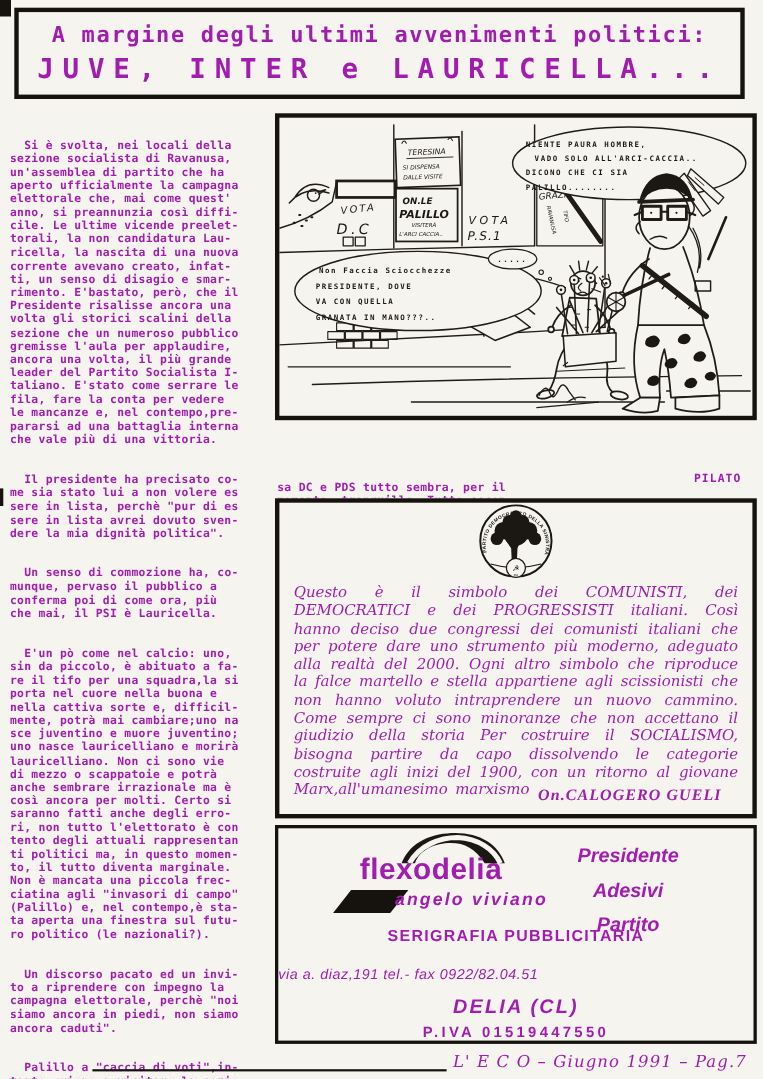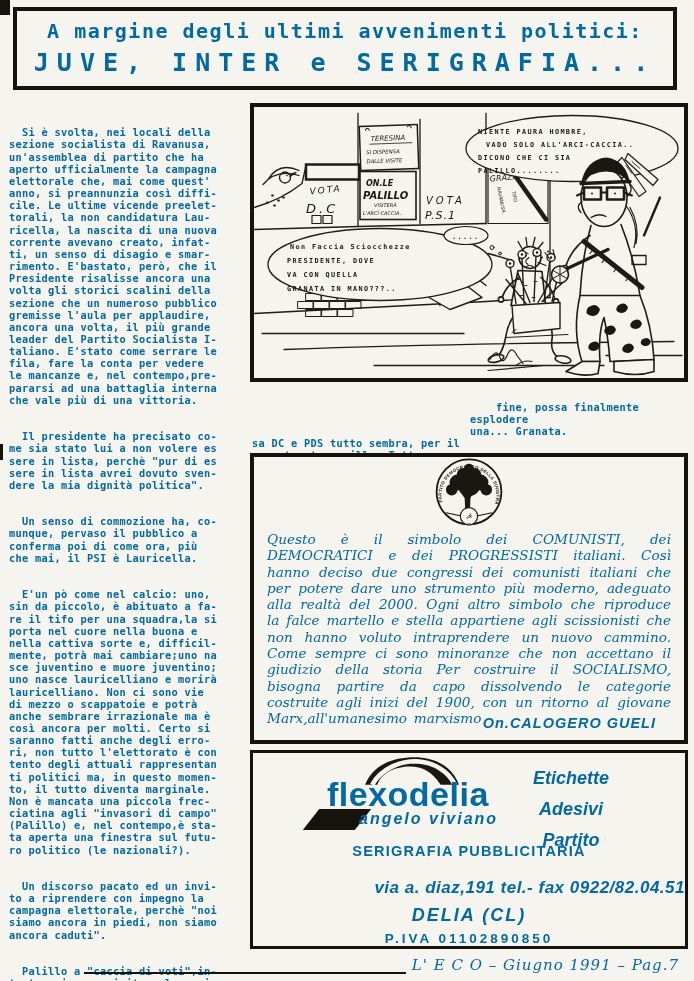--- a/index.html
+++ b/index.html
@@ -1,43 +1,43 @@
 <!DOCTYPE html>
 <html><head>
 <meta charset="utf-8">
 <style>
   html,body{margin:0;padding:0;background:#d8d5cf;}
-  #page{position:relative;width:694px;height:981px;margin:0 auto;background:#f6f4ef;color:#0369a1;overflow:hidden;font-family:"DejaVu Sans Mono",monospace;}
+  #page{position:relative;width:694px;height:981px;margin:0 auto;background:#f6f4ef;color:#a21caf;overflow:hidden;font-family:"DejaVu Sans Mono",monospace;}
   .abs{position:absolute;}
   
   #header-box{left:13px;top:7px;width:664px;height:83px;border:4px solid #16130f;box-sizing:border-box;text-align:center;background:#f6f4ef;}
   #kicker{margin-top:8px;font-weight:bold;font-size:20px;letter-spacing:1.5px;}
   #main-title{margin-top:5px;font-weight:bold;font-size:25px;letter-spacing:8px;white-space:nowrap;}
   
   .typeset{font-size:10.3px;line-height:12.15px;font-weight:bold;letter-spacing:0.3px;white-space:pre-wrap;}
   #left-col{left:9px;top:102px;width:238px;}
   #left-col p{margin:0;}
   #cont-a{left:252px;top:389px;width:218px;margin-top:48px;}
   #cont-b{left:470px;top:389px;width:218px;}
   #byline{text-align:right;padding-right:14px;margin-top:16px;font-weight:bold;letter-spacing:1px;}
   
   #cartoon-box{left:250px;top:103px;width:438px;height:279px;border:4px solid #16130f;box-sizing:border-box;background:#f6f4ef;}
   
   #pds-box{left:250px;top:453px;width:438px;height:291px;border:4px solid #16130f;box-sizing:border-box;background:#f6f4ef;}
   #pds-logo{position:absolute;left:50%;transform:translateX(-50%);top:1px;}
   #pds-text{position:absolute;left:13px;right:13px;top:74px;font-family:"DejaVu Serif",serif;font-style:italic;font-size:13.6px;line-height:16.3px;text-align:justify;word-spacing:2.5px;}
-  #pds-sign{position:absolute;right:28px;top:258px;font-family:Liberation Sans, sans-serif;font-style:italic;font-weight:bold;font-size:14.5px;letter-spacing:1px;}
+  #pds-sign{position:absolute;right:28px;top:258px;font-family:Liberation Serif, serif;font-style:italic;font-weight:bold;font-size:14.5px;letter-spacing:1px;}
   
   #ad-box{left:250px;top:750px;width:438px;height:199px;border:3px solid #16130f;box-sizing:border-box;background:#f6f4ef;font-family:"Liberation Sans",sans-serif;}
-  #ad-brand{position:absolute;left:74px;top:22px;font-weight:bold;font-size:34px;letter-spacing:0.5px;}
+  #ad-brand{position:absolute;left:74px;top:22px;font-weight:bold;font-size:27px;letter-spacing:0.5px;}
   #ad-slash{position:absolute;left:58px;top:56px;width:52px;height:21px;background:#16130f;transform:skewX(-38deg);}
   #ad-owner{position:absolute;left:106px;top:57px;font-weight:bold;font-style:italic;font-size:16px;letter-spacing:2px;}
   #ad-products{position:absolute;left:268px;top:10px;width:100px;text-align:center;font-weight:bold;font-style:italic;font-size:18px;line-height:31px;}
   #ad-tagline{position:absolute;left:0;right:0;top:90px;text-align:center;font-weight:bold;font-size:14.5px;letter-spacing:1.2px;}
-  #ad-address{position:absolute;left:0;right:0;top:125px;text-align:right;font-weight:bold;font-style:italic;font-size:17px;letter-spacing:0.5px;}
+  #ad-address{position:absolute;left:0;right:0;top:125px;text-align:left;font-weight:normal;font-style:italic;font-size:13px;letter-spacing:0.5px;}
   #ad-city{position:absolute;left:0;right:0;top:152px;text-align:center;font-weight:bold;font-style:italic;font-size:18px;letter-spacing:2px;}
   #ad-vat{position:absolute;left:0;right:0;top:178px;text-align:center;font-weight:bold;font-size:13.5px;letter-spacing:3px;}
   
   #footer{left:84px;right:15px;top:956px;display:flex;align-items:flex-end;}
   #footer-rule{flex:1;border-top:2px solid #16130f;margin-top:4px;}
   #footer-text{margin-left:6px;font-family:"DejaVu Serif",serif;font-style:italic;font-size:15px;letter-spacing:1px;white-space:nowrap;}
   
   .artifact{background:#16130f;}
   
   .tw{font-family:"DejaVu Sans Mono",monospace;font-weight:bold;font-size:6.8px;letter-spacing:1.4px;fill:#1b1814;}
@@ -49,21 +49,21 @@
 </head>
 <body>
 
 <div id="page">
 
   <div class="abs artifact" style="left:0;top:0;width:10px;height:15px;"></div>
   <div class="abs artifact" style="left:0;top:444px;width:3px;height:16px;"></div>
 
   <div class="abs" id="header-box">
     <div id="kicker">A margine degli ultimi avvenimenti politici:</div>
-    <div id="main-title">JUVE, INTER e SERIGRAFIA...</div>
+    <div id="main-title">JUVE, INTER e LAURICELLA...</div>
   </div>
 
   <div class="abs typeset" id="left-col">
     <p>  Si è svolta, nei locali della
 sezione socialista di Ravanusa,
 un'assemblea di partito che ha
 aperto ufficialmente la campagna
 elettorale che, mai come quest'
 anno, si preannunzia così diffi-
 cile. Le ultime vicende preelet-
@@ -285,22 +285,20 @@
         <path d="M236,252 q6,-12 10,-2 q3,8 8,-4 q4,-8 9,2 l6,8 M262,258 q8,-6 16,-4 M234,263 L290,258"></path>
       </g>
     </svg>
   </div>
 
   <div class="abs typeset" id="cont-a">sa DC e PDS tutto sembra, per il
 momento, tranquillo. Tutto secon
 do copione, dunque, anche se so-
 no in molti a sperare che, alla</div>
   <div class="abs typeset" id="cont-b">
-    <span>fine, possa finalmente esplodere
-una... Granata.</span>
     <div id="byline">PILATO</div>
   </div>
 
   <div class="abs" id="pds-box">
     <svg id="pds-logo" width="72" height="72" viewBox="0 0 100 100">
       <circle cx="50" cy="47" r="45" fill="#f6f4ef" stroke="#1b1814" stroke-width="2.5"></circle>
       <defs>
           <path id="ringArc" d="M14,64 A38,38 0 1 1 86,64"></path>
         </defs>
       <text font-family="Liberation Sans, sans-serif" font-size="6.2" font-weight="bold" fill="#1b1814" letter-spacing="0.4">
@@ -329,28 +327,28 @@
 
   <div class="abs" id="ad-box">
     <svg class="abs" style="left:110px;top:2px;" width="98" height="32" viewBox="0 0 96 31">
       <path d="M2,29 C10,9 30,2 50,2 C72,2 88,12 94,29 L76,29 C68,16 58,11 46,11 C32,11 18,17 14,29 Z" fill="#1b1814"></path>
       <path d="M9,29 C18,13 36,6 52,6 C70,7 84,16 90,29" stroke="#f6f4ef" stroke-width="4.5" fill="none"></path>
     </svg>
     <div id="ad-brand">flexodelia</div>
     <div id="ad-slash"></div>
     <div id="ad-owner">angelo viviano</div>
     <div id="ad-products">
-      <div>Etichette</div>
+      <div>Presidente</div>
       <div>Adesivi</div>
       <div>Partito</div>
     </div>
     <div id="ad-tagline">SERIGRAFIA PUBBLICITARIA</div>
     <div id="ad-address">via a. diaz,191 tel.- fax 0922/82.04.51</div>
     <div id="ad-city">DELIA (CL)</div>
-    <div id="ad-vat">P.IVA 01102890850</div>
+    <div id="ad-vat">P.IVA 01519447550</div>
   </div>
 
   <div class="abs" id="footer">
     <div id="footer-rule"></div>
     <div id="footer-text">L' E C O – Giugno 1991 – Pag.7</div>
   </div>
 
 </div>
 
 </body></html>

